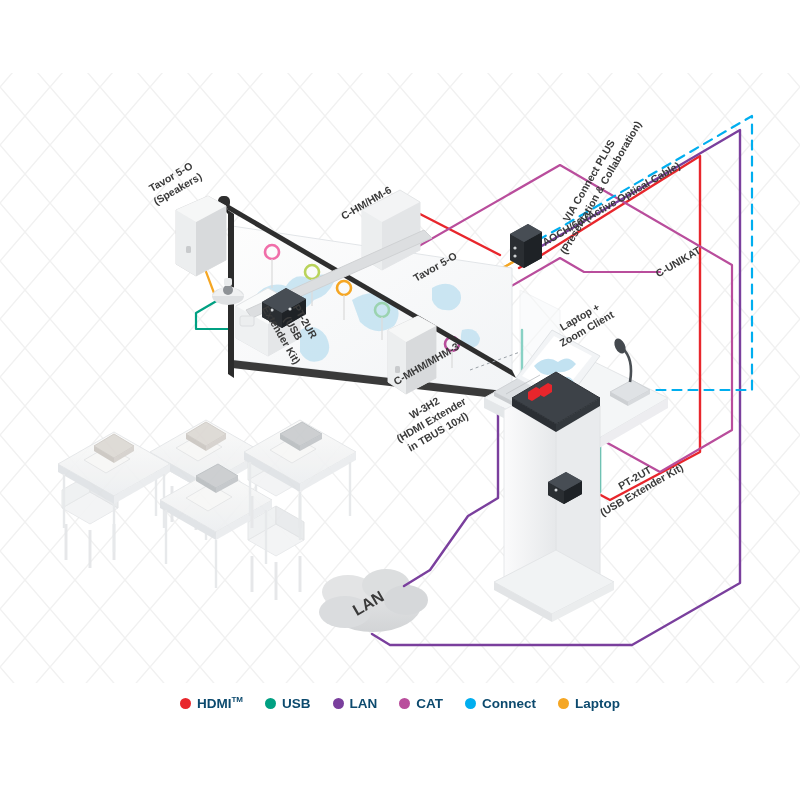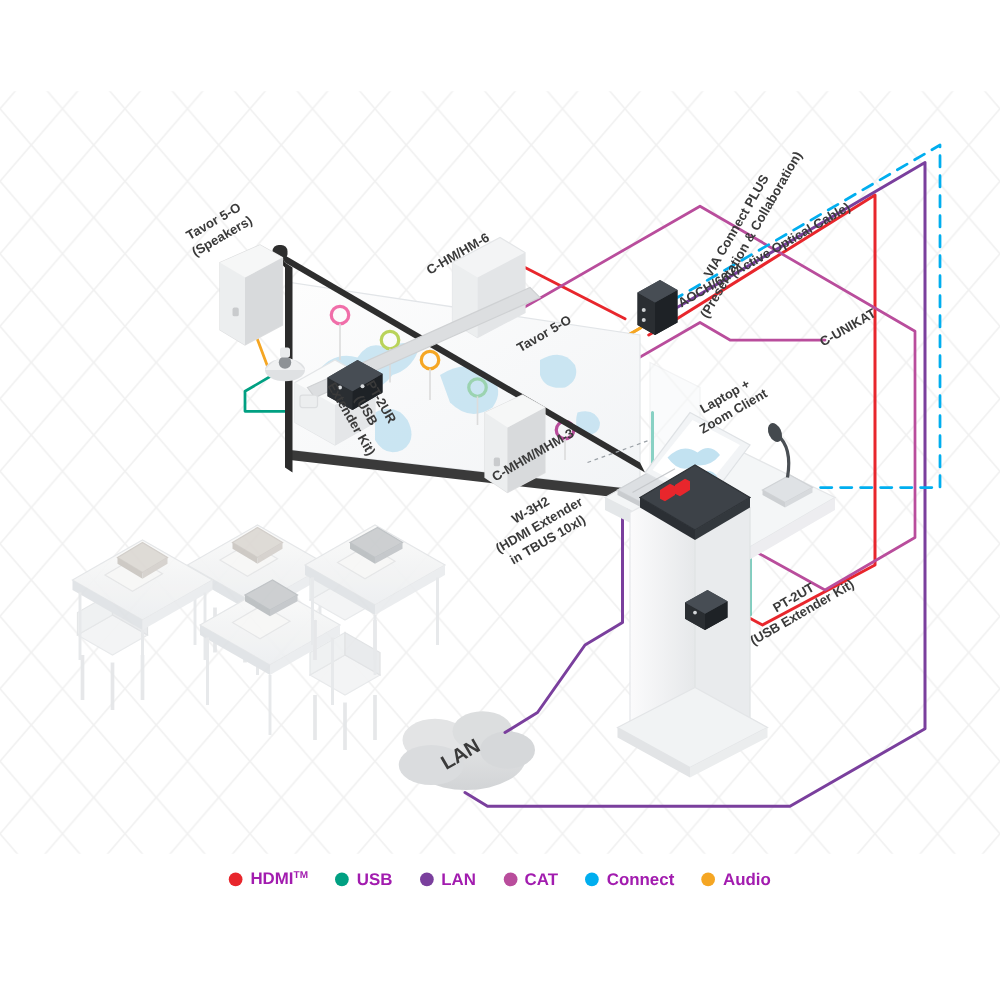--- a/index.html
+++ b/index.html
@@ -4,21 +4,21 @@
 <style>
   html,body{margin:0;padding:0;background:#ffffff;}
   body{width:800px;height:800px;font-family:"Liberation Sans",sans-serif;overflow:hidden;}
   #stage{position:relative;width:800px;height:800px;background:#ffffff;}
   svg#scene{position:absolute;left:0;top:0;width:800px;height:800px;}
   .lbl{font-family:"Liberation Sans",sans-serif;font-weight:700;fill:#3a3a3a;}
   .legend{position:absolute;left:0;top:686px;width:800px;height:34px;
           display:flex;align-items:center;justify-content:center;gap:22px;}
   .leg-item{display:flex;align-items:center;gap:6px;}
   .leg-dot{width:11px;height:11px;border-radius:50%;display:block;}
-  .leg-txt{font-size:13.5px;font-weight:700;color:#a21caf;
+  .leg-txt{font-size:13.5px;font-weight:700;color:#0c4a6e;
            font-family:"Liberation Sans",sans-serif;white-space:nowrap;}
   .leg-txt sup{font-size:8px;vertical-align:super;}
 </style>
 </head>
 <body>
 
 <div id="stage">
 
 <svg id="scene" viewBox="0 0 800 800">
   <defs>
@@ -422,17 +422,17 @@
       <div class="leg-item">
         <span class="leg-dot" style="background: rgb(185, 77, 156);"></span>
         <span class="leg-txt">CAT</span>
       </div>
       <div class="leg-item">
         <span class="leg-dot" style="background: rgb(0, 174, 239);"></span>
         <span class="leg-txt">Connect</span>
       </div>
       <div class="leg-item">
         <span class="leg-dot" style="background: rgb(245, 166, 35);"></span>
-        <span class="leg-txt">Audio</span>
+        <span class="leg-txt">Laptop</span>
       </div>
     </div>
 
 </div>
 
 </body></html>

